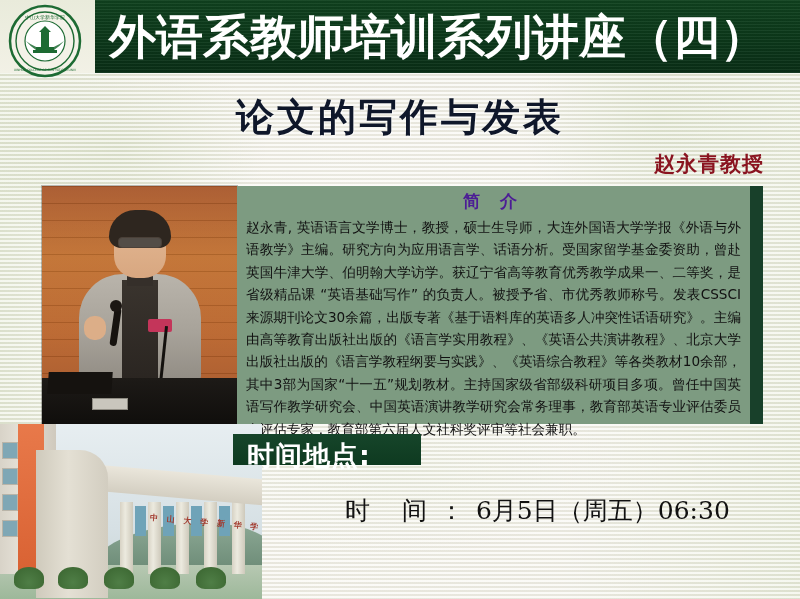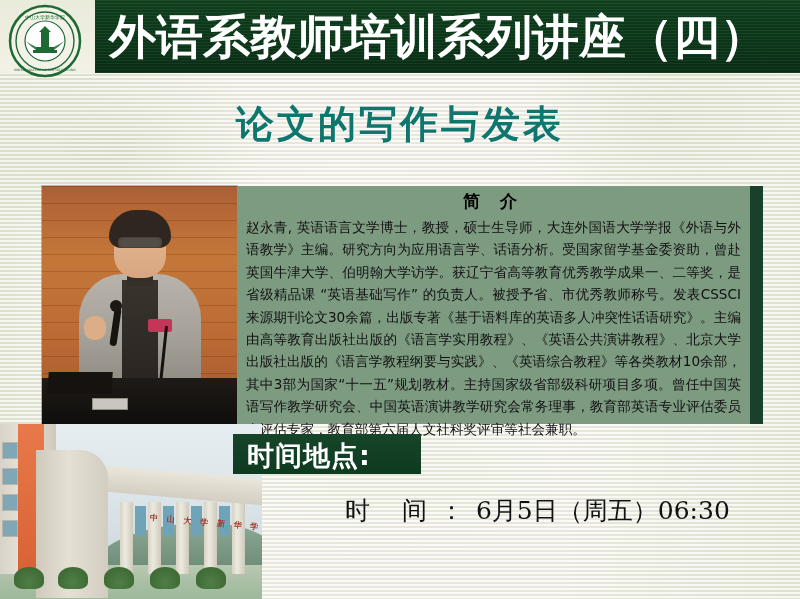--- a/index.html
+++ b/index.html
@@ -86,23 +86,23 @@
   .logo-wrap {
     position: absolute;
     left: 8px; top: 4px;
     width: 74px; height: 74px;
     z-index: 3;
   }
 
   
   .subtitle {
     position: absolute;
-    left: 0; right: 0; top: 99px;
+    left: 0; right: 0; top: 92px;
     text-align: center;
-    color: #0f766e;
+    color: #0f172a;
     font-size: 38px;
     font-weight: bold;
     letter-spacing: 3px;
     text-shadow: 1px 1px 0 rgba(255,255,255,0.55);
     font-family: "DejaVu Serif", "Liberation Serif", serif;
   }
   .speaker {
     position: absolute;
     right: 36px; top: 150px;
     color: #8a1420;
@@ -209,21 +209,21 @@
   .bio-panel {
     position: absolute;
     left: 237px; top: 186px;
     width: 526px; height: 238px;
     background: #7d9b81;
     border-right: 13px solid #18402a;
     box-sizing: border-box;
   }
   .bio-title {
     text-align: center;
-    color: #000000;
+    color: #4c1d95;
     font-size: 17px;
     font-weight: bold;
     letter-spacing: 7px;
     padding-top: 4px;
     font-family: "DejaVu Serif", "Liberation Serif", serif;
   }
   .bio-text {
     color: #111111;
     font-size: 13.6px;
     line-height: 22.4px;
@@ -269,21 +269,21 @@
   .bld-ground { position:absolute; left:0; bottom:0; width:100%; height:34px;
     background: linear-gradient(180deg,#b7c8b2 0%, #9db89a 100%); }
   .bld-bush { position:absolute; bottom:10px; width:30px; height:22px;
     background: radial-gradient(ellipse at 50% 70%, #4f7e46, #39642f);
     border-radius: 50% 50% 30% 30%; }
 
   
   .tl-band {
     position: absolute;
     left: 233px; top: 434px;
-    width: 188px; height: 40px;
+    width: 188px; height: 31px;
     background: linear-gradient(180deg,#16452a 0%, #0e3a20 100%);
   }
   .tl-band-label {
     color:#ffffff; font-size: 27px; font-weight: bold;
     line-height: 44px; padding-left: 14px; letter-spacing:1px;
   }
 
   
   .tl-line {
     position: absolute;
@@ -324,20 +324,21 @@
       <path d="M37 22 L43 28 L41 28 L41 44 L33 44 L33 28 L31 28 Z" fill="#1d6b33"></path>
       <rect x="28" y="43" width="18" height="4" fill="#1d6b33"></rect>
       <rect x="25" y="46" width="24" height="3" fill="#1d6b33"></rect>
       <path d="M18 37 Q37 52 56 37 Q37 60 18 37 Z" fill="#1d6b33" opacity="0.85"></path>
       <text x="37" y="15" font-size="5" fill="#1d6b33" text-anchor="middle" font-family="DejaVu Sans, sans-serif">中山大学新华学院</text>
       <text x="37" y="67" font-size="3.1" fill="#1d6b33" text-anchor="middle" font-family="DejaVu Sans, sans-serif">XINHUA COLLEGE OF SUN YAT-SEN UNIV</text>
     </svg>
   </div>
 
   <div class="subtitle">论文的写作与发表</div>
+  <div class="speaker">赵永青教授</div>
 
   <div class="photo">
     <div class="wood"></div>
     <div class="torso"></div>
     <div class="neck"></div>
     <div class="head"></div>
     <div class="hair"></div>
     <div class="glasses"></div>
     <div class="hand"></div>
     <div class="mic"></div>

